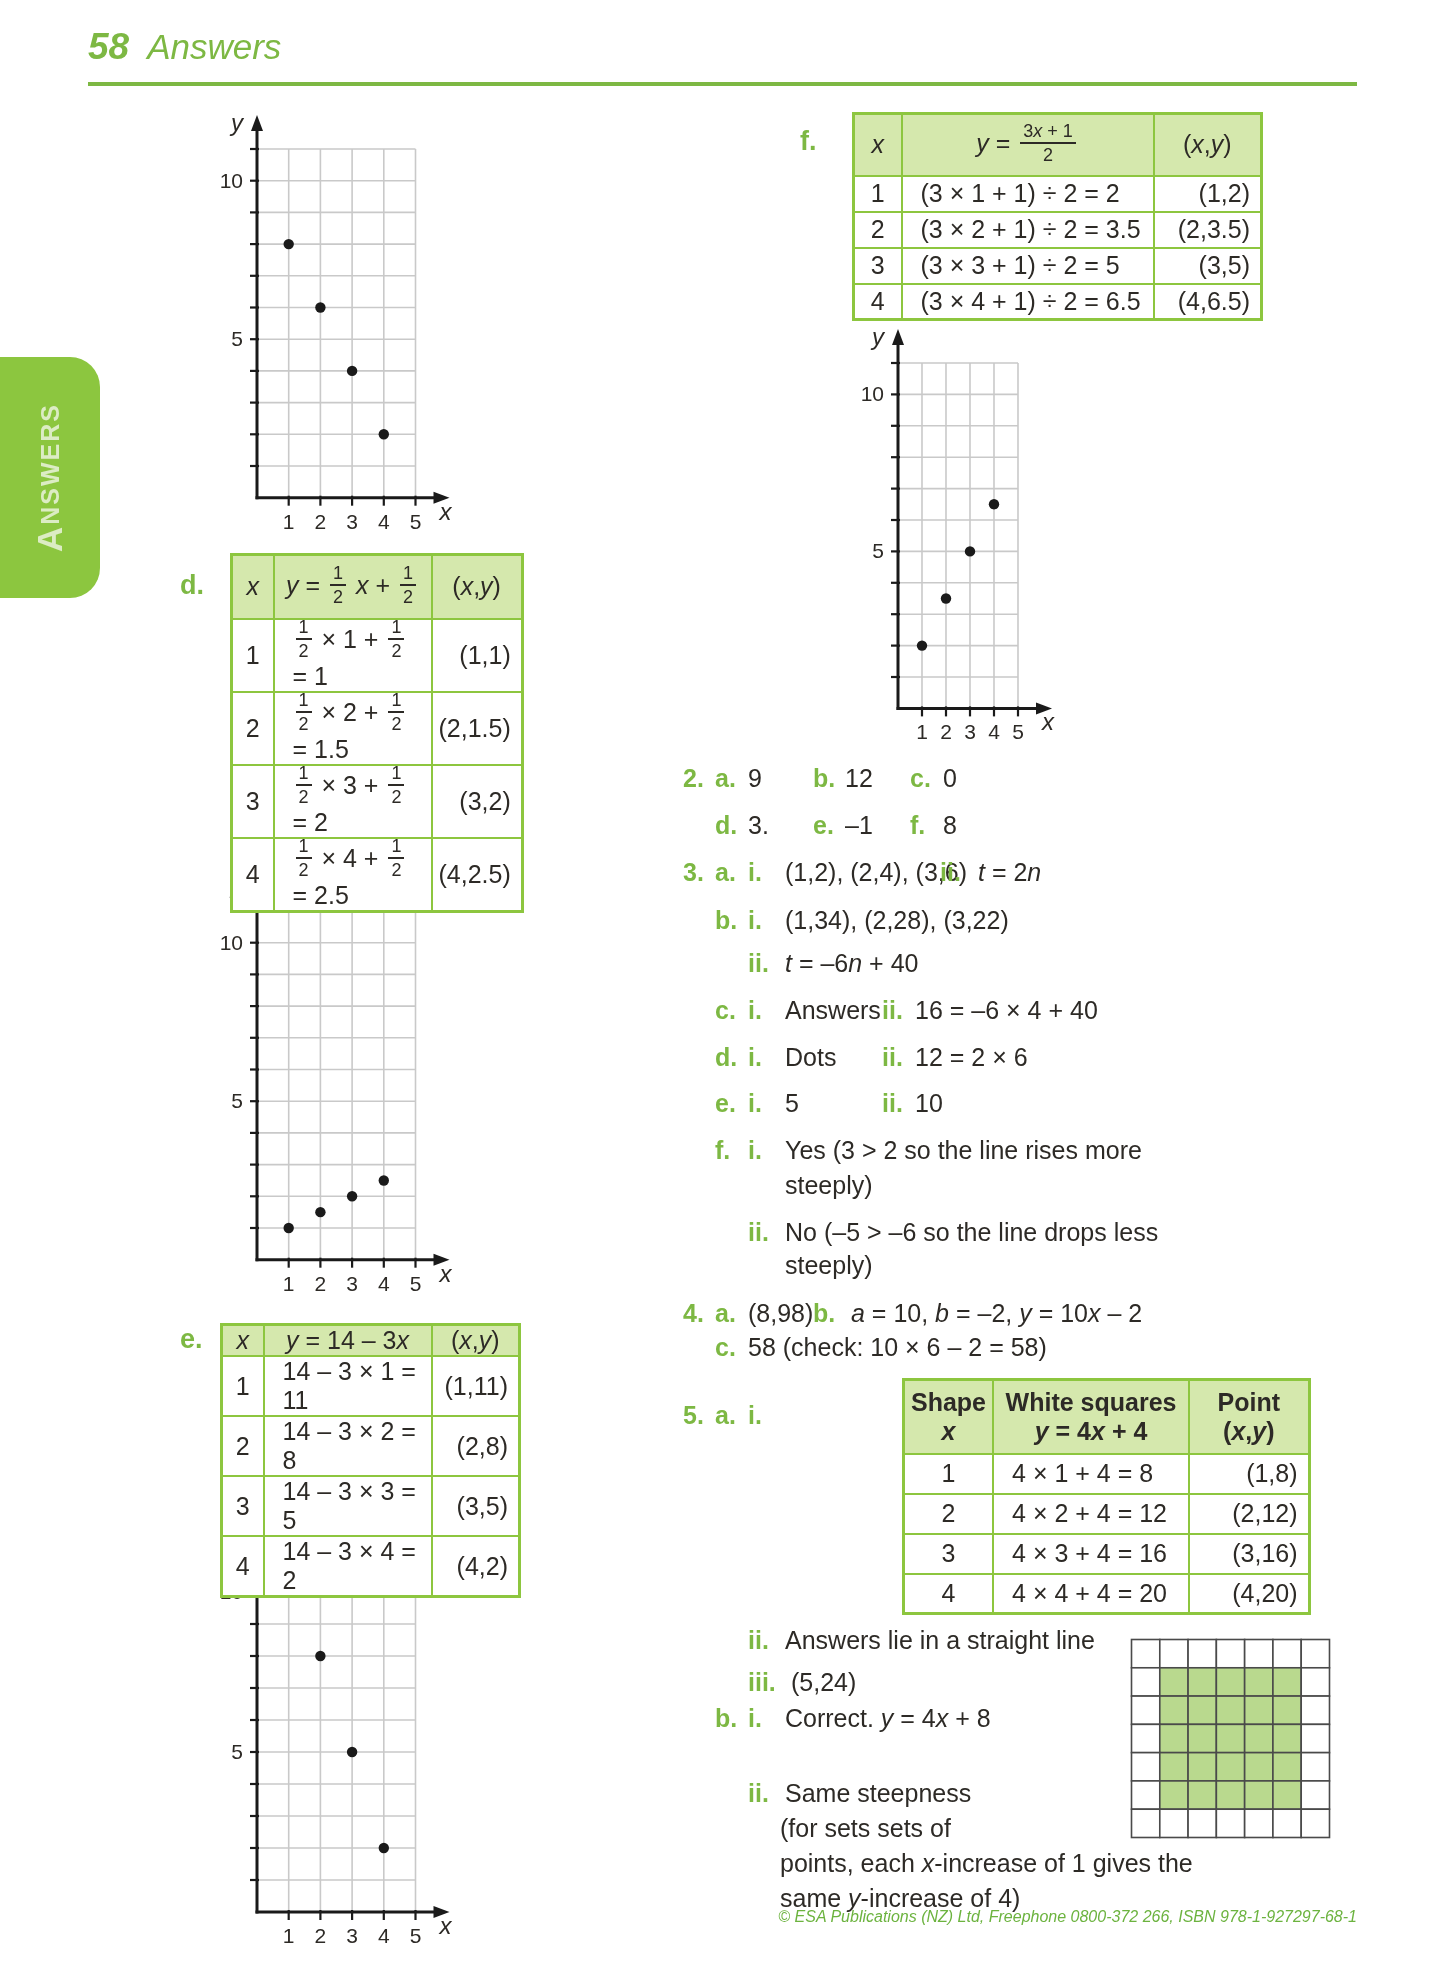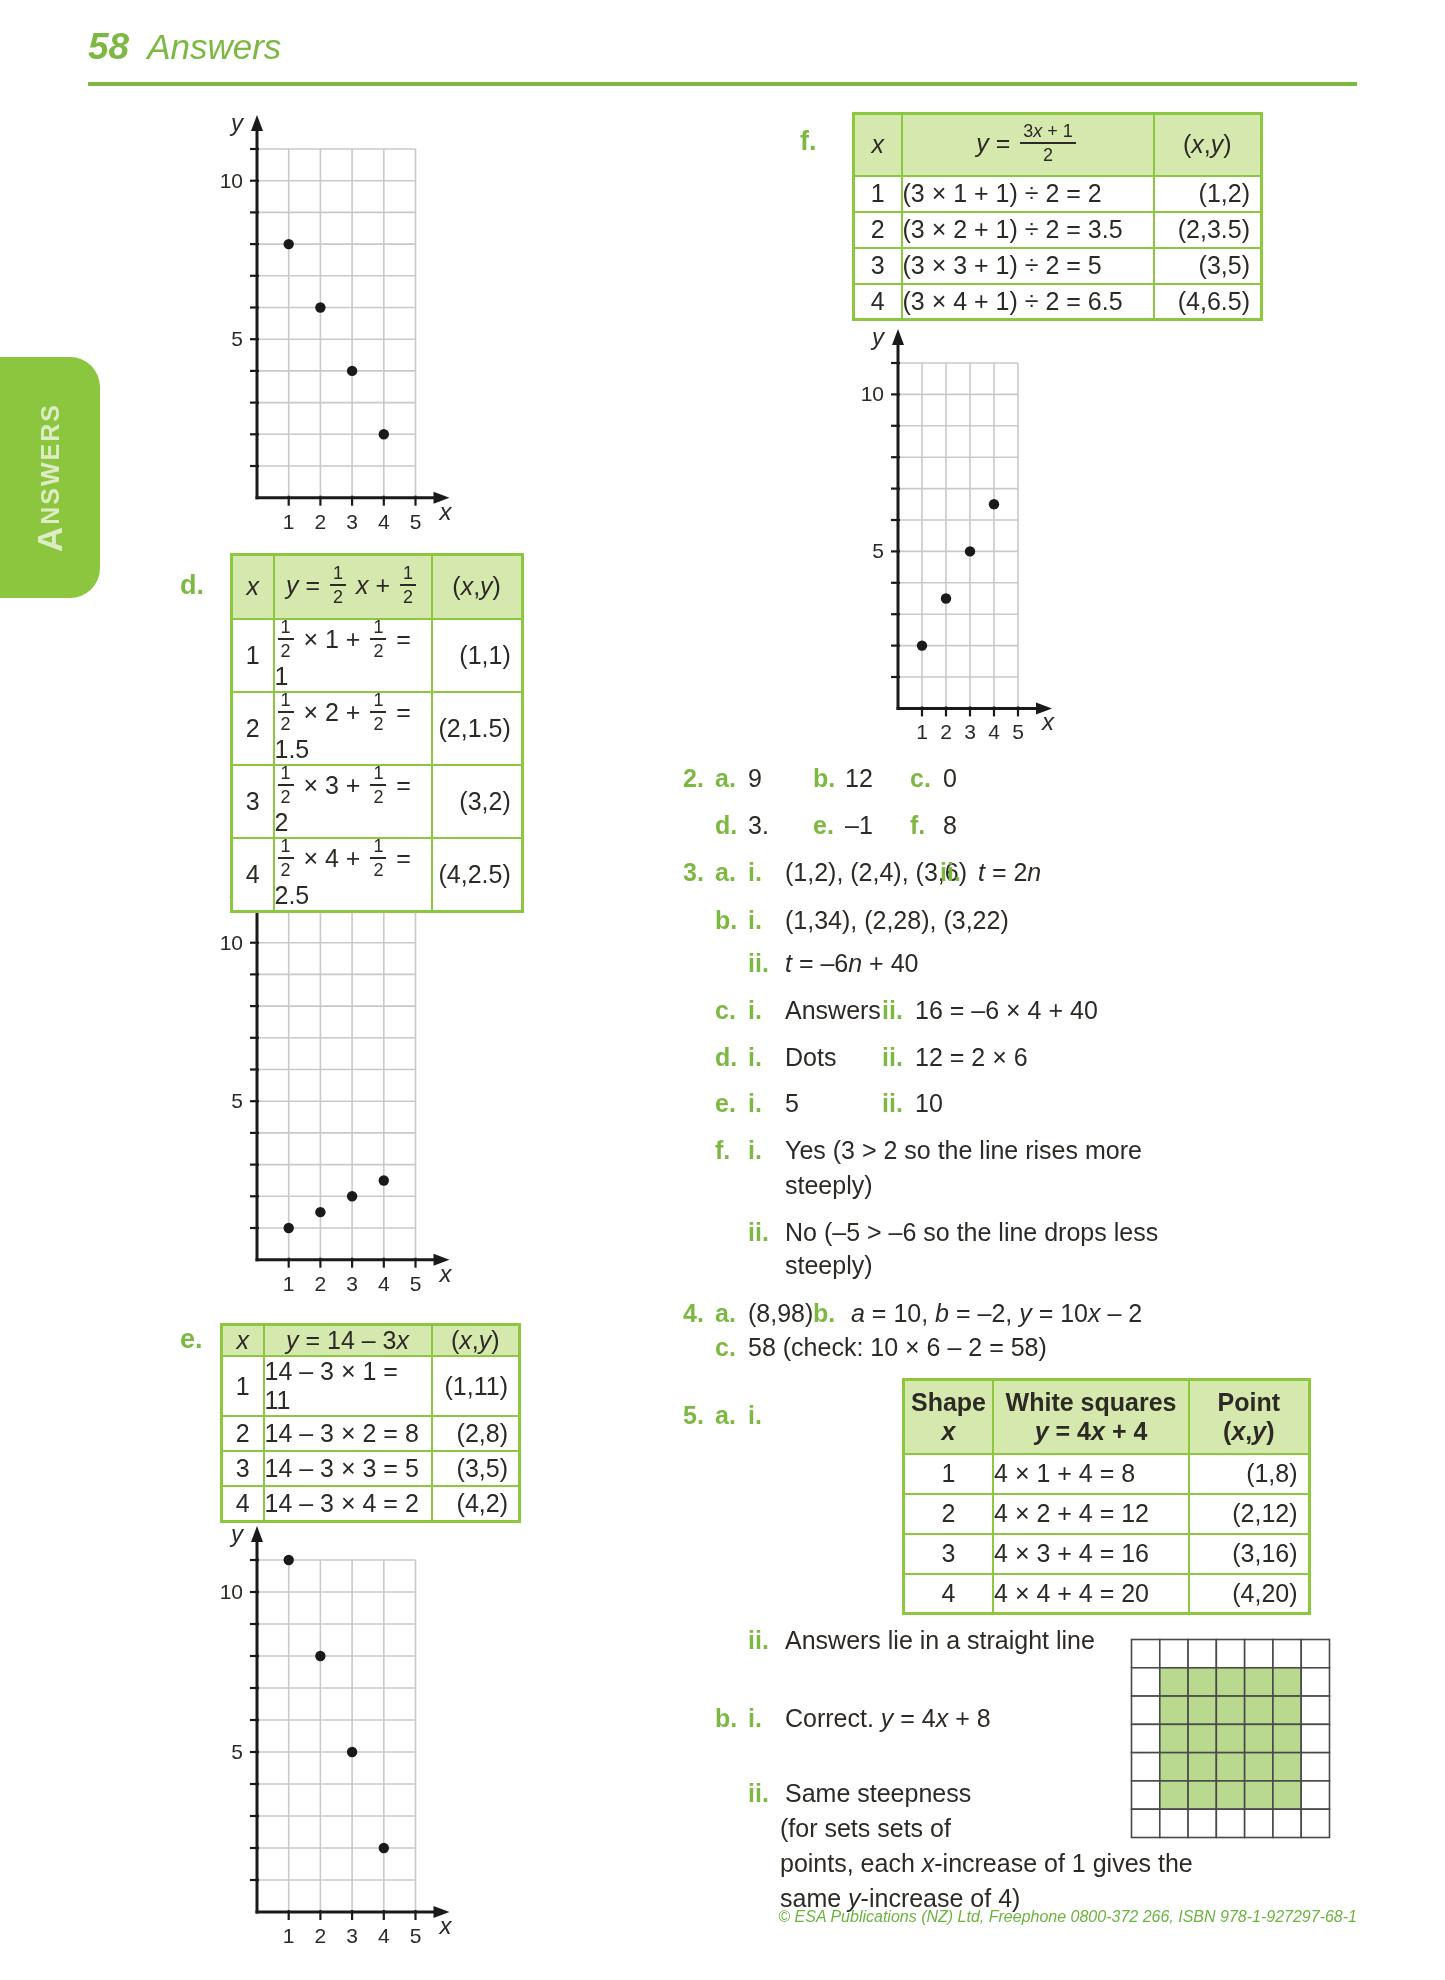--- a/index.html
+++ b/index.html
@@ -19,21 +19,21 @@
        font-size:25px;letter-spacing:2px;}
   .tabtext .big{font-size:35px;}
 
   
   .tablewrap{position:absolute;}
   .tablewrap table{border-collapse:collapse;background:#fff;}
   .tablewrap th,.tablewrap td{border:2.5px solid #8dc63f;font-size:25px;color:#2d2a26;
        text-align:center;vertical-align:middle;padding:0 6px;}
   .tablewrap table{border:3px solid #8dc63f;}
   .tablewrap th{background:#d5e8ad;font-weight:normal;}
-  .tablewrap td.c1{text-align:left;padding-left:0;margin-top:20px;}
+  .tablewrap td.c1{text-align:left;padding-left:18px;margin-top:20px;}
   .tablewrap td.c2{text-align:right;padding-right:10px;}
   .tbl-d th{height:64px;} .tbl-d td{height:62px;}
   .tbl-e th{height:31px;} .tbl-e td{height:35px;}
   .tbl-f th{height:62px;} .tbl-f td{height:36px;}
   .tbl-shape th{height:74px;font-weight:bold;} .tbl-shape td{height:40px;}
   .tbl-shape th .sub{font-weight:bold;}
   .tlabel{position:absolute;font-weight:bold;color:#7db843;font-size:27px;}
 
   
   .frac{display:inline-flex;flex-direction:column;vertical-align:middle;text-align:center;
@@ -648,20 +648,24 @@
   </div>
   <div class="ans" style="top:1401px">
     <span class="g" style="left:0">5.</span>
     <span class="g" style="left:32px">a.</span>
     <span class="g" style="left:65px">i.</span>
   </div>
   <div class="ans" style="top:1626px">
     <span class="g" style="left:65px">ii.</span>
     <span class="t" style="left:102px">Answers lie in a straight line</span>
   </div>
+  <div class="ans" style="top:1668px">
+    <span class="g" style="left:65px">iii.</span>
+    <span class="t" style="left:108px">(5,24)</span>
+  </div>
   <div class="ans" style="top:1704px">
     <span class="g" style="left:32px">b.</span>
     <span class="g" style="left:65px">i.</span>
     <span class="t" style="left:102px">Correct. <i>y</i> = 4<i>x</i> + 8</span>
   </div>
   <div class="ans" style="top:1779px">
     <span class="g" style="left:65px">ii.</span>
     <span class="t" style="left:102px">Same steepness</span>
   </div>
   <div class="ans" style="top:1814px">

